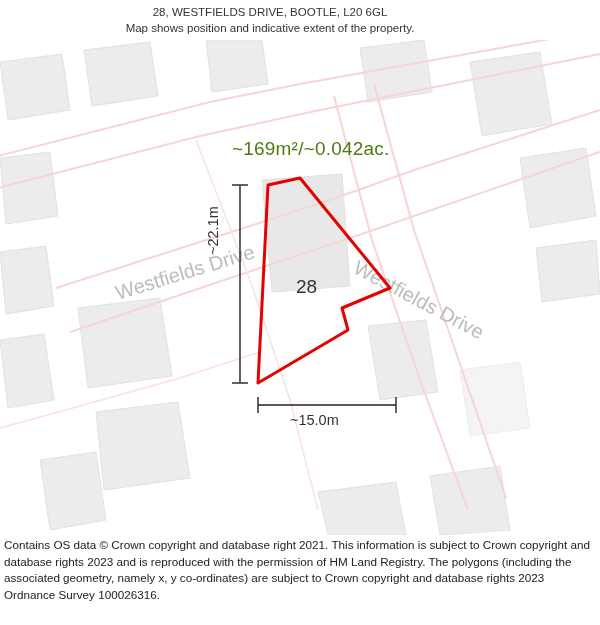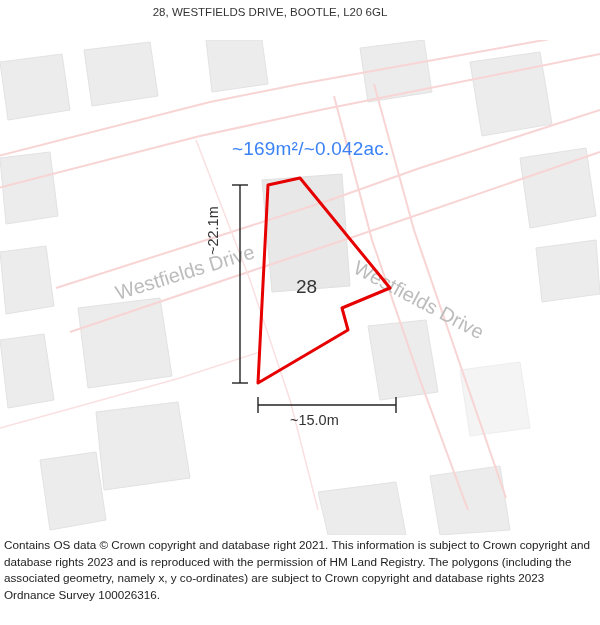--- a/index.html
+++ b/index.html
@@ -60,21 +60,21 @@
     box-sizing: border-box;
     font-size: 11.7px;
     line-height: 16.5px;
     color: #222;
   }
   .area-label {
     position: absolute;
     left: 232px;
     top: 98px;
     font-size: 19px;
-    color: #3b82f6;
+    color: #4d7c0f;
     letter-spacing: 0.2px;
   }
   .vert-dim {
     position: absolute;
     left: 205px;
     top: 215px;
     font-size: 14.5px;
     color: #333;
     transform: rotate(-90deg);
     transform-origin: left top;
@@ -97,20 +97,21 @@
     color: #333;
   }
 </style>
 </head>
 <body>
 
 <div class="page">
 
   <div class="header">
     <div class="title">28, WESTFIELDS DRIVE, BOOTLE, L20 6GL</div>
+    <div class="subtitle">Map shows position and indicative extent of the property.</div>
   </div>
 
   <div class="map">
     <svg width="600" height="495" viewBox="0 0 600 495" xmlns="http://www.w3.org/2000/svg">
 
       <g>
         <polygon points="0,22 62,14 70,70 8,80" fill="#ececec" stroke="#e2e2e2" stroke-width="1"></polygon>
         <polygon points="84,10 150,2 158,56 92,66" fill="#ececec" stroke="#e2e2e2" stroke-width="1"></polygon>
         <polygon points="206,0 262,0 268,44 212,52" fill="#ececec" stroke="#e2e2e2" stroke-width="1"></polygon>
         <polygon points="360,8 424,0 432,52 368,62" fill="#ececec" stroke="#e2e2e2" stroke-width="1"></polygon>

